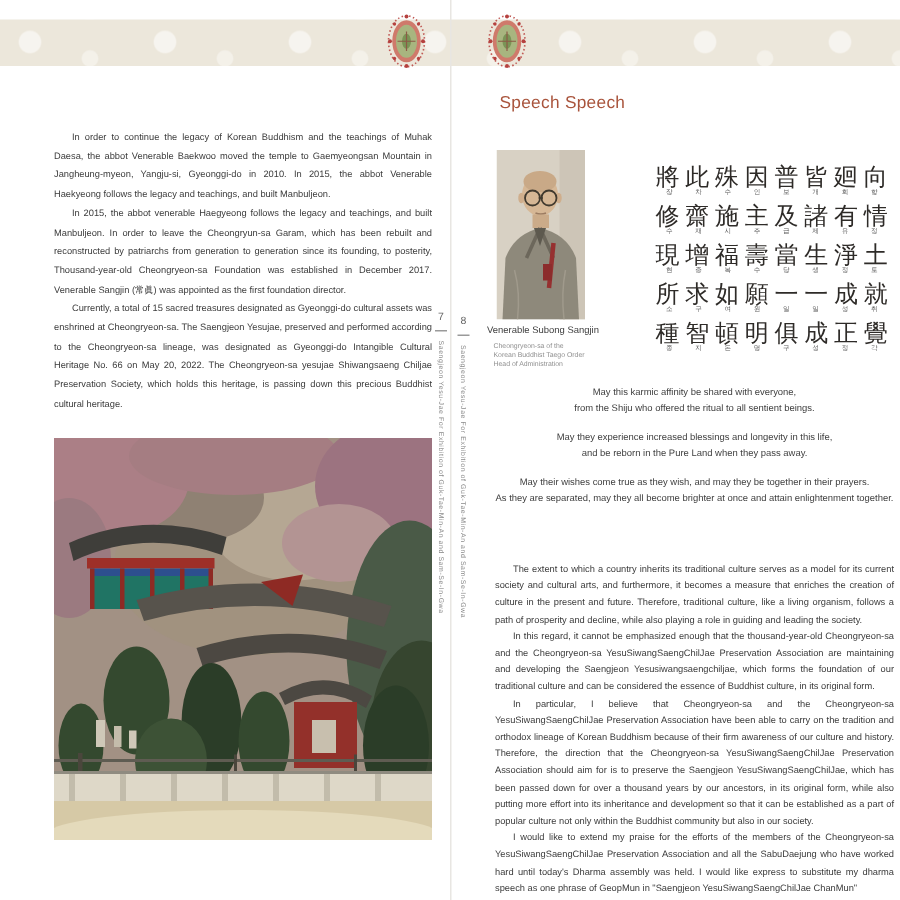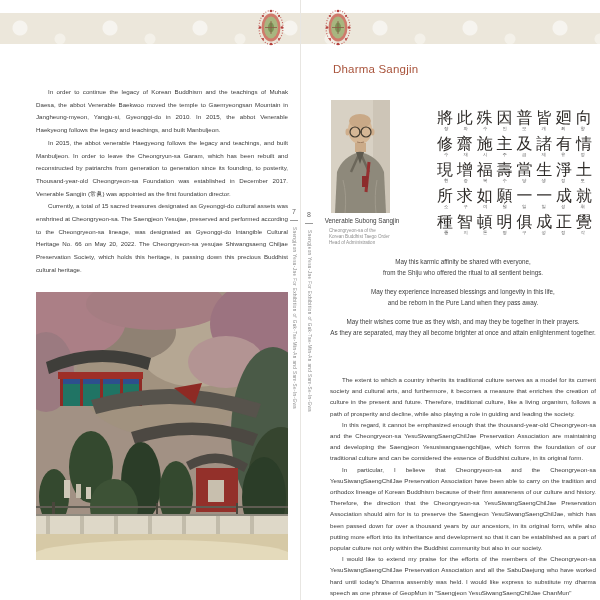--- a/index.html
+++ b/index.html
@@ -164,21 +164,21 @@
       <ellipse cx="126" cy="264" rx="130" ry="16" fill="#e4dabb"></ellipse>
     </svg>
   </div>
 
   <div class="sidebar s-right">
     <div class="page-num">8</div>
     <div class="sidebar-rule"></div>
     <div class="sidebar-text">Saengjeon Yesu-Jae For Exhibition of Guk-Tae-Min-An and Sam-Se-In-Gwa</div>
   </div>
 
-  <div class="heading">Dharma Sangjin</div>
+  <div class="heading">Speech Speech</div>
 
   <div class="portrait">
     <svg width="59" height="113" viewBox="0 0 59 113">
       <rect width="59" height="113" fill="#d8d1c4"></rect>
       <rect x="42" width="17" height="113" fill="#cdc5b7"></rect>
       <ellipse cx="29" cy="30" rx="12" ry="14" fill="#d6b795"></ellipse>
       <ellipse cx="29" cy="21" rx="11" ry="7" fill="#c9a987"></ellipse>
       <ellipse cx="16.5" cy="32" rx="2" ry="3.5" fill="#cfae8c"></ellipse>
       <ellipse cx="41.5" cy="32" rx="2" ry="3.5" fill="#cfae8c"></ellipse>
       <circle cx="24" cy="32" r="5" fill="none" stroke="#413a2f" stroke-width="1.2"></circle>

